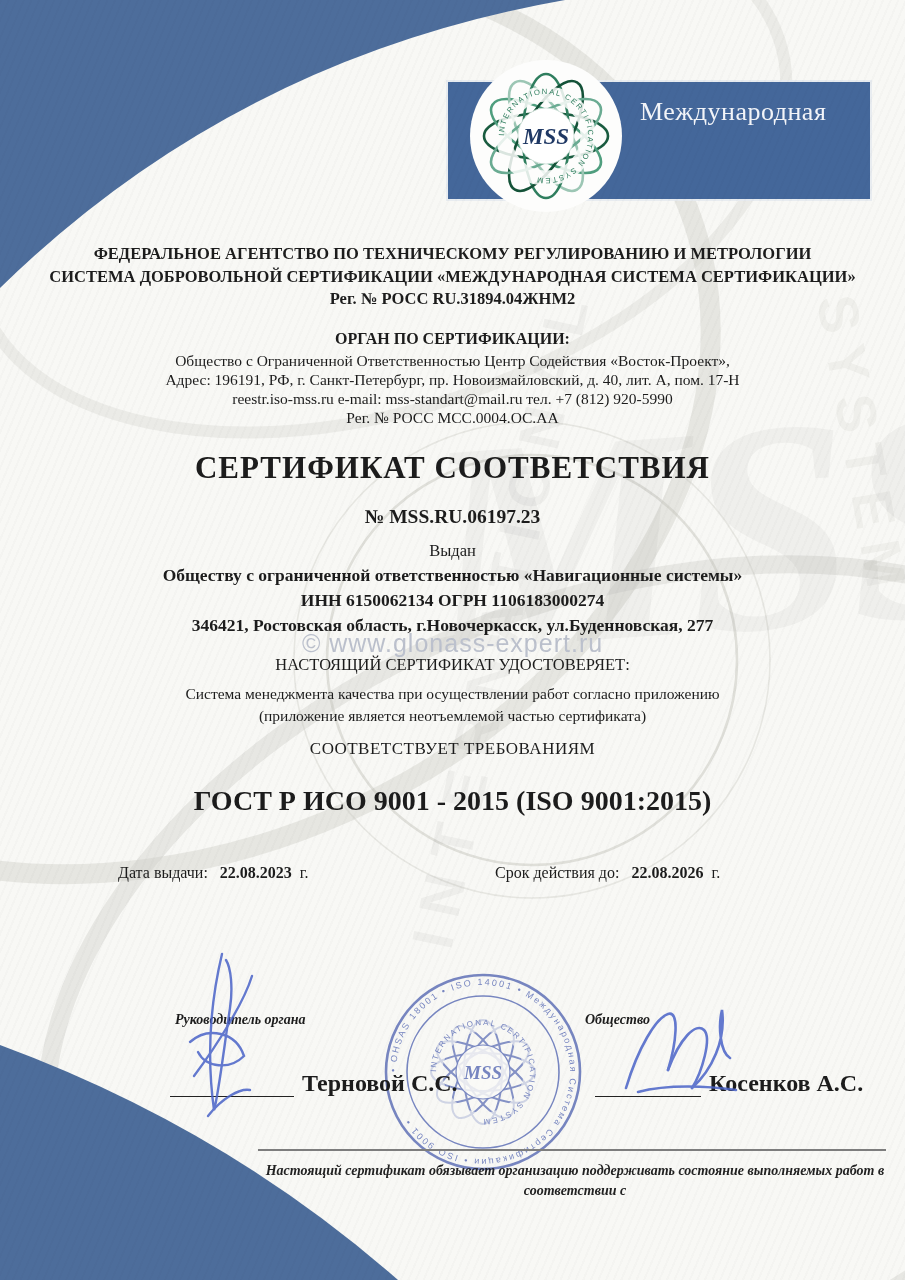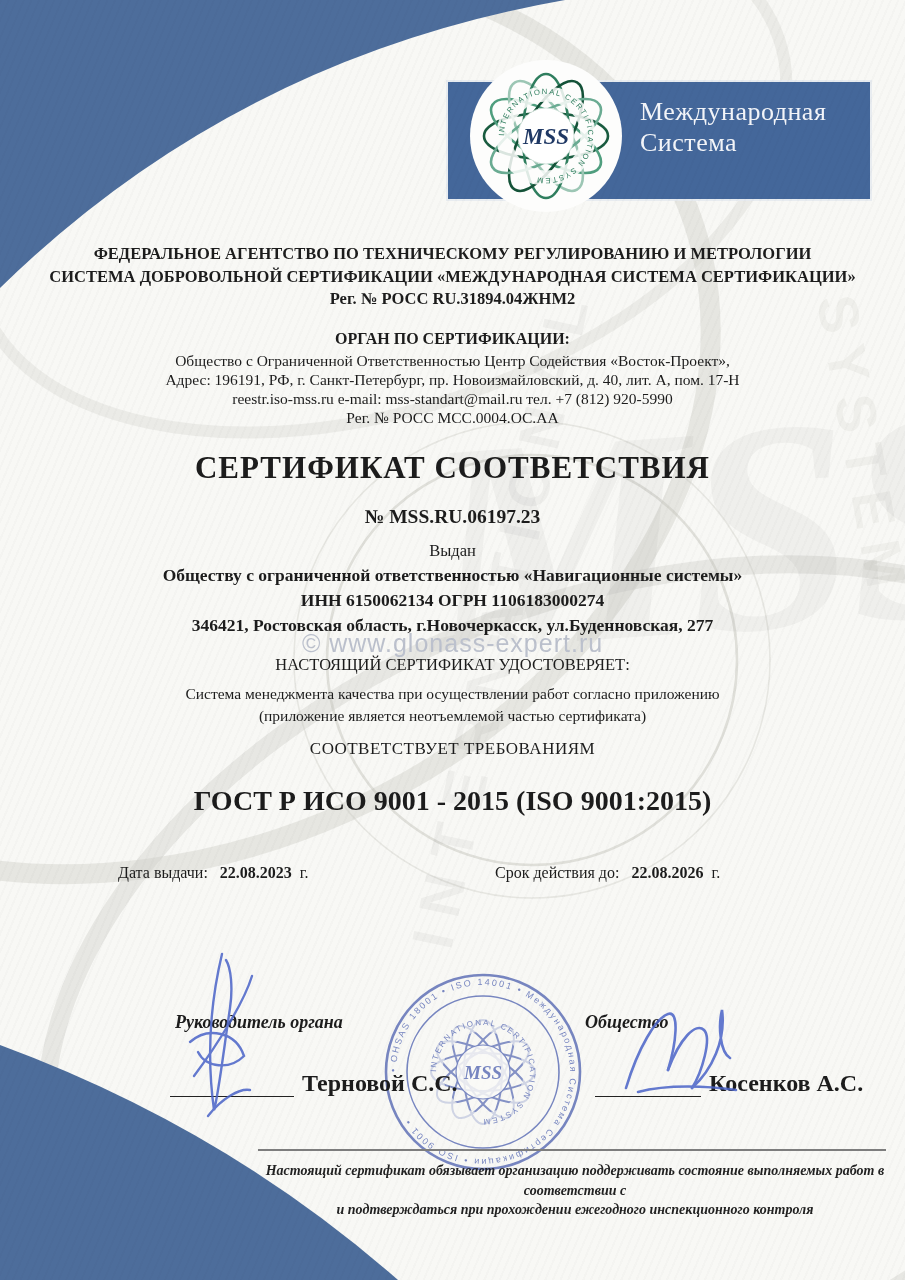--- a/index.html
+++ b/index.html
@@ -60,21 +60,21 @@
     top:629px;z-index:2;font-family:"Liberation Sans",sans-serif;
     font-size:25px;color:#bcc1cd;letter-spacing:1px;
   }
   #certifies{top:655px;font-size:16.5px;z-index:2;}
   #scope{top:683px;font-size:15.5px;line-height:22px;z-index:2;}
   #conforms{top:739px;font-size:17px;letter-spacing:0.5px;z-index:2;}
   #standard{top:785px;font-weight:bold;font-size:28px;z-index:2;}
   .date-row{top:864px;font-size:16px;z-index:2;}
   #date-issue{left:118px;}
   #date-valid{left:495px;}
-  .sig-title{font-weight:bold;font-style:italic;font-size:18px;z-index:5;}
+  .sig-title{font-weight:bold;font-style:italic;font-size:14px;z-index:5;}
   #sig1-title{left:175px;top:1012px;}
   #sig2-title{left:585px;top:1012px;}
   .sig-row{top:1070px;font-weight:bold;font-size:24px;z-index:5;white-space:nowrap;}
   #sig1-row{left:170px;}
   #sig2-row{left:595px;text-align:right;}
   .sig-line{display:inline-block;border-bottom:1.6px solid #222;height:20px;vertical-align:bottom;margin-right:8px;}
   #sig1-row .sig-line{width:124px;}
   #sig2-row .sig-line{width:106px;}
   #ink1{position:absolute;left:178px;top:948px;z-index:6;}
   #ink2{position:absolute;left:618px;top:992px;z-index:6;}
@@ -102,21 +102,20 @@
     <path d="M0,1045 Q225,1128 398,1280 L0,1280 Z" fill="#4d6d9b"></path>
   </svg>
 
   <div class="giant-mss">MSS</div>
   <div class="arc-word-left">INTERNATIONAL</div>
   <div class="arc-word-right">SYSTEM</div>
 
   <div id="band"></div>
   <div id="band-text">
     <div>Международная</div>
-    <div>Система</div>
   </div>
 
   <svg id="logo-svg" width="168" height="168" viewBox="-84 -84 168 168">
     <circle r="76" fill="#fdfdfc"></circle>
     <g fill="none" stroke-width="2.6">
       <ellipse rx="62" ry="23" stroke="#1a5c40"></ellipse>
       <ellipse rx="62" ry="23" stroke="#4f9e7e" transform="rotate(30)"></ellipse>
       <ellipse rx="62" ry="23" stroke="#9cc6b4" transform="rotate(60)"></ellipse>
       <ellipse rx="62" ry="23" stroke="#2f7e5e" transform="rotate(90)"></ellipse>
       <ellipse rx="62" ry="23" stroke="#145238" transform="rotate(120)"></ellipse>
@@ -224,16 +223,15 @@
     <text font-family="Liberation Sans, sans-serif" font-size="8" letter-spacing="1.8" fill="#5b6db5">
       <textPath href="#stampInner">INTERNATIONAL CERTIFICATION SYSTEM</textPath>
     </text>
     <circle r="27" fill="rgba(250,250,248,0.85)" stroke="#5b6db5" stroke-width="1.2"></circle>
     <text x="0" y="7" text-anchor="middle" font-style="italic" font-weight="bold" font-size="19" fill="#5b6db5">MSS</text>
   </svg>
 
   <div id="foot-rule"></div>
   <div id="footer">
     <div>Настоящий сертификат обязывает организацию поддерживать состояние выполняемых работ в соответствии с</div>
-    <div>и подтверждаться при прохождении ежегодного инспекционного контроля</div>
   </div>
 
 </div>
 
 </body></html>

